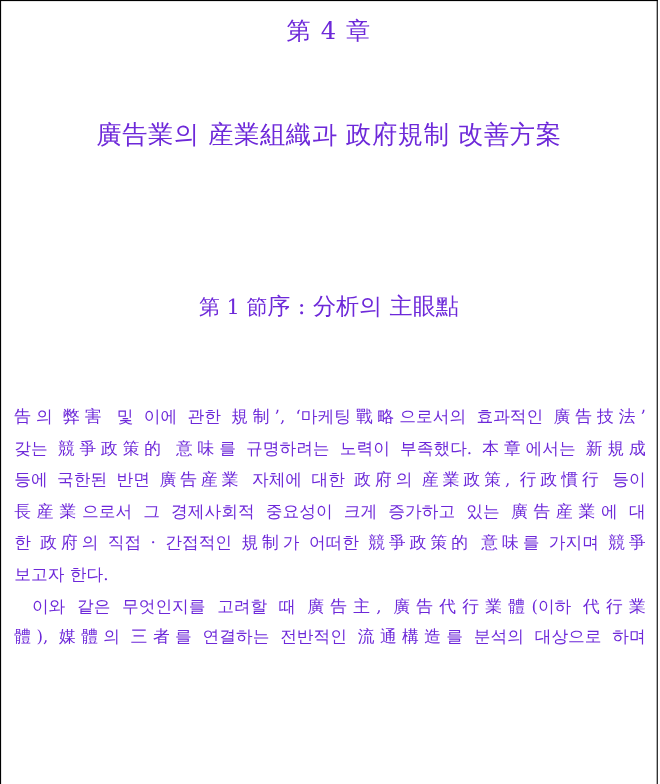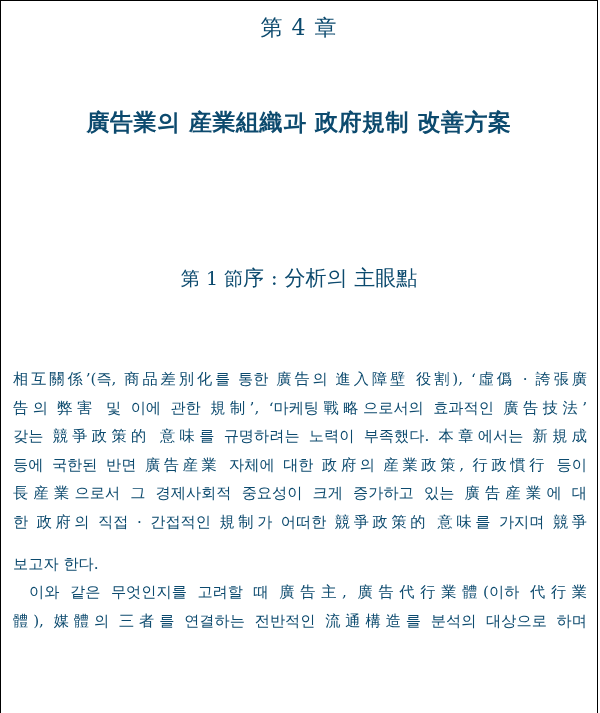--- a/index.html
+++ b/index.html
@@ -2,58 +2,57 @@
 <html><head>
 <meta charset="utf-8">
 <style>
   html, body { margin: 0; padding: 0; background: #ffffff; }
   body { width: 600px; height: 713px; overflow: hidden; }
   .page {
     position: relative;
     width: 598px; height: 713px;
     border-left: 1px solid #000; border-right: 1px solid #000; border-top: 1px solid #000;
     box-sizing: border-box;
-    background: #fff; color: #0c4a6e;
+    background: #fff; color: #6d28d9;
     font-family: "DejaVu Serif", "Liberation Serif", serif;
   }
   .chapter {
     position: absolute; top: 12px; left: 0; width: 100%;
     text-align: center; font-size: 22px; letter-spacing: 1px;
   }
   .title {
     position: absolute; top: 106px; left: 0; width: 100%;
-    text-align: center; font-size: 23px; font-weight: bold; letter-spacing: 0.5px;
+    text-align: center; font-size: 23px; font-weight: normal; letter-spacing: 0.5px;
   }
   .section {
     position: absolute; top: 263px; left: 0; width: 100%;
     text-align: center; font-size: 21px;
   }
   .section .num { font-size: 19px; }
   .body {
     position: absolute; top: 364px; left: 12px; width: 574px;
     font-size: 15.2px; line-height: 28.6px;
   }
   .line { white-space: nowrap; display: block; text-align: justify; text-align-last: justify; }
-  .line.last { text-align-last: left; margin-top: 13px; }
+  .line.last { text-align-last: left; }
   .indent { padding-left: 16px; }
   sup { font-size: 8px; line-height: 0; vertical-align: 7px; }
 </style>
 </head>
 <body>
 
 <div class="page">
   <div class="chapter">第 4 章</div>
   <div class="title">廣告業의  産業組織과  政府規制  改善方案</div>
   <div class="section">
     <span class="num">第 1 節</span><span>序 : 分析의  主眼點</span>
   </div>
 
   <div class="body">
     <div>
-      <span class="line">相互關係’(즉, 商品差別化를 통한 廣告의 進入障壁 役割), ‘虛僞 · 誇張廣</span>
       <span class="line">告의 弊害 및 이에 관한 規制’, ‘마케팅戰略으로서의 효과적인 廣告技法’</span>
       <span class="line">갖는 競爭政策的 意味를 규명하려는 노력이 부족했다. 本章에서는 新規成</span>
       <span class="line">등에 국한된 반면 廣告産業 자체에 대한 政府의 産業政策, 行政慣行 등이</span>
       <span class="line">長産業으로서 그 경제사회적 중요성이 크게 증가하고 있는 廣告産業에 대</span>
       <span class="line">한 政府의 직접 · 간접적인 規制가 어떠한 競爭政策的 意味를 가지며 競爭</span>
       <span class="line last">보고자 한다.</span>
     </div>
     <div>
       <span class="line indent">이와 같은 무엇인지를 고려할 때 廣告主, 廣告代行業體(이하 代行業</span>
       <span class="line">體), 媒體의 三者를 연결하는 전반적인 流通構造를 분석의 대상으로 하며</span>

